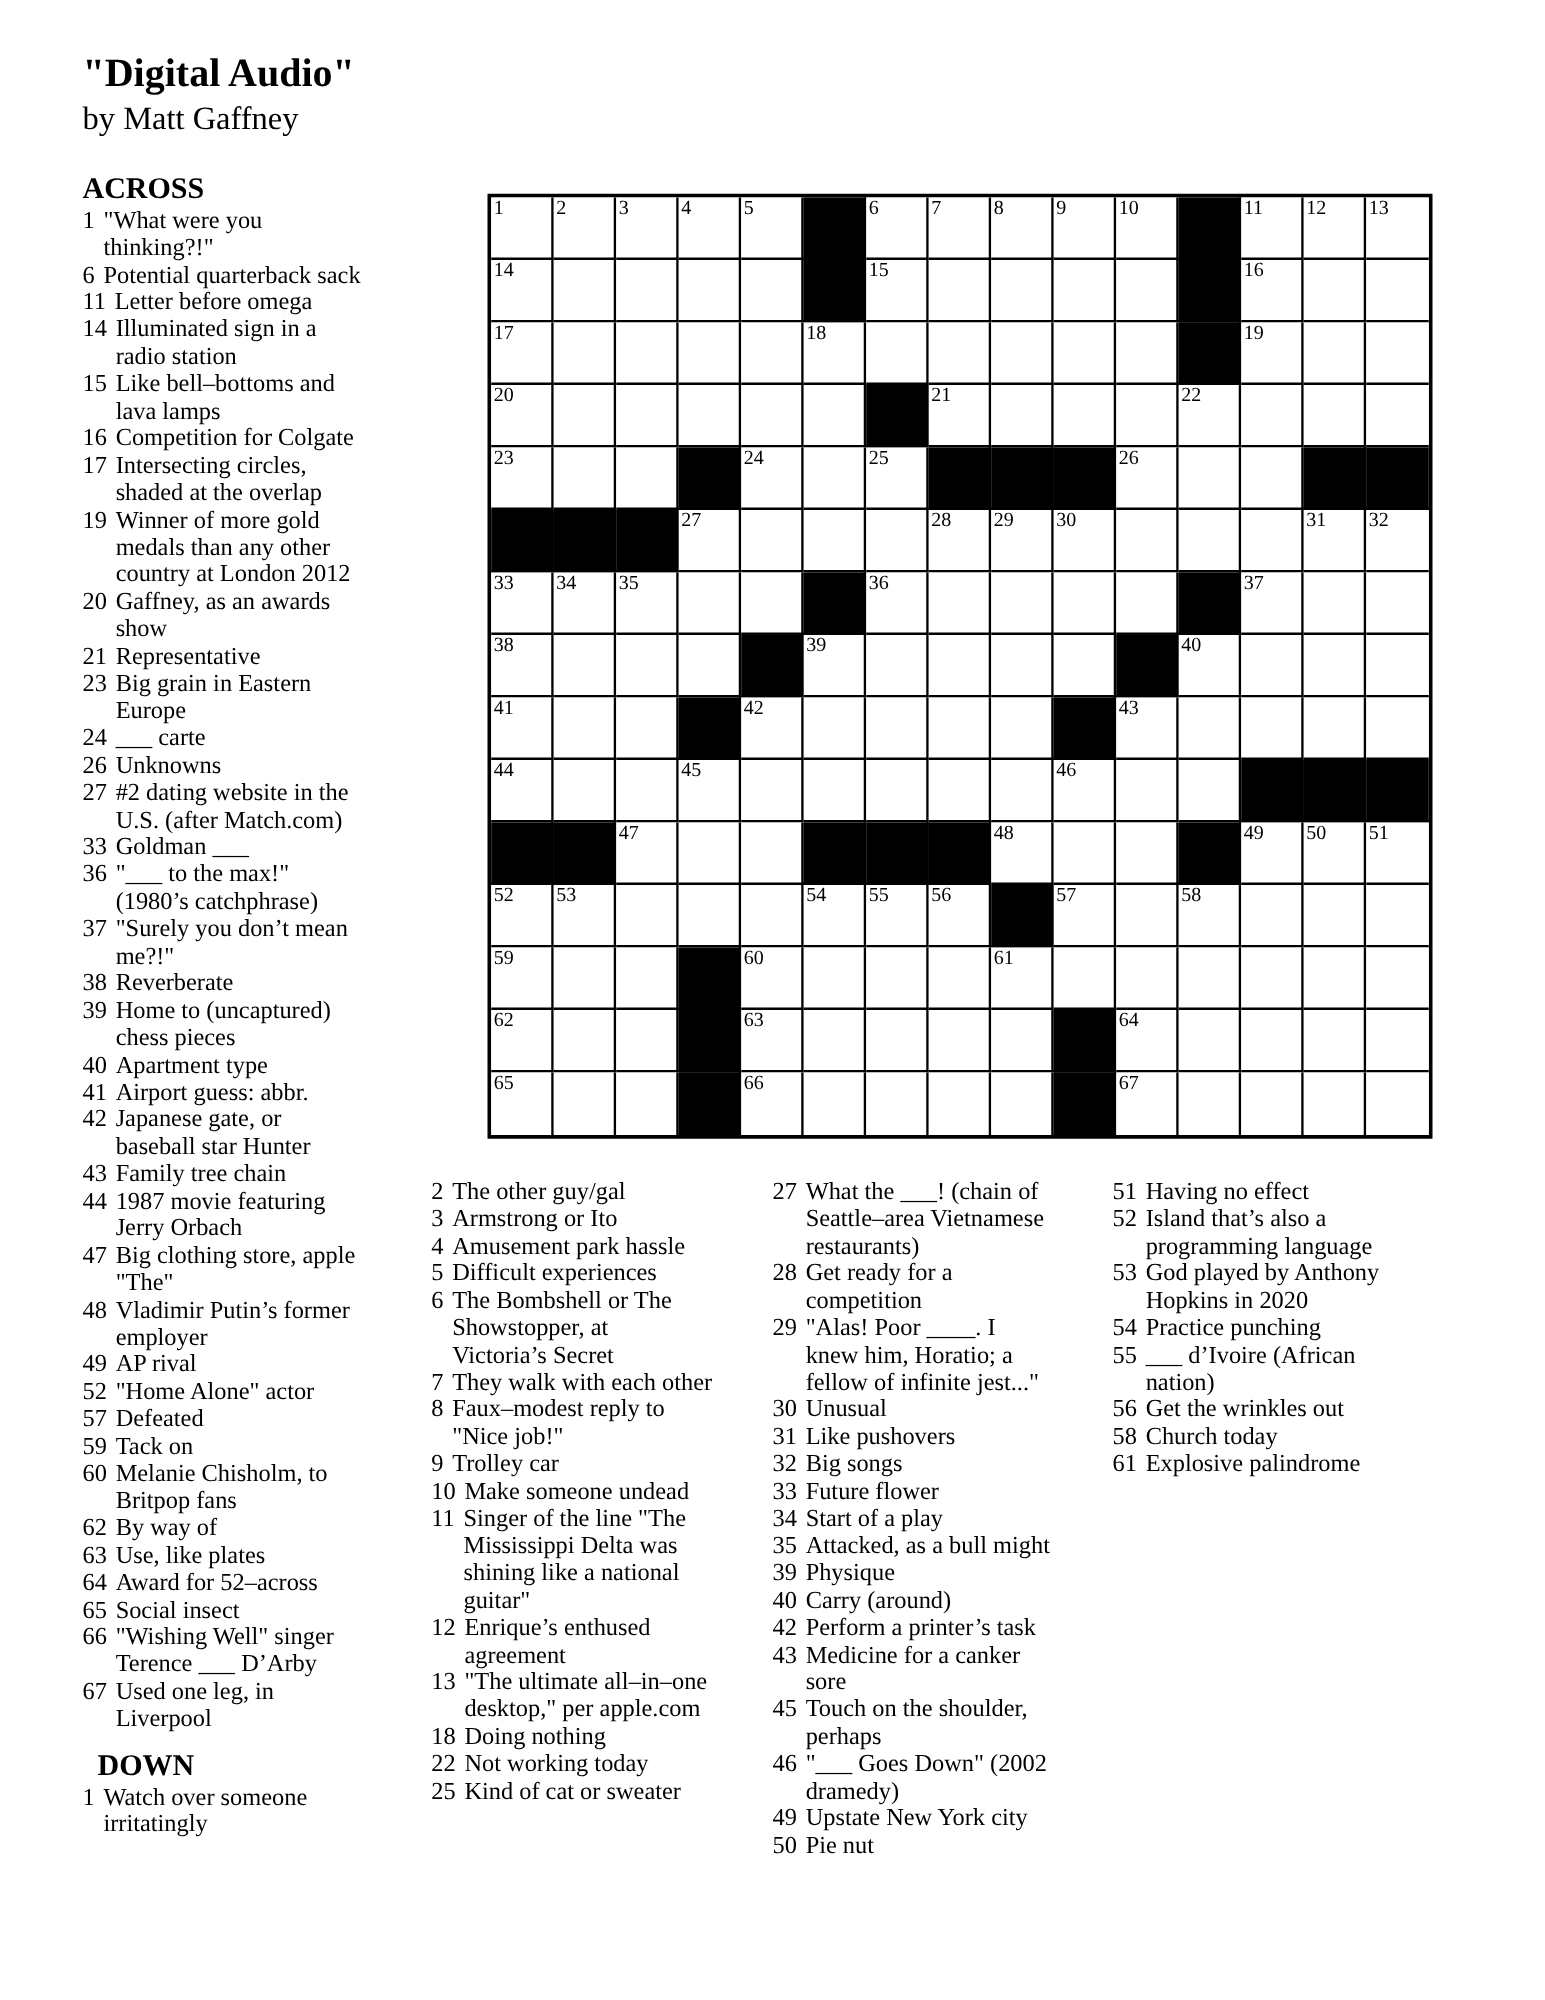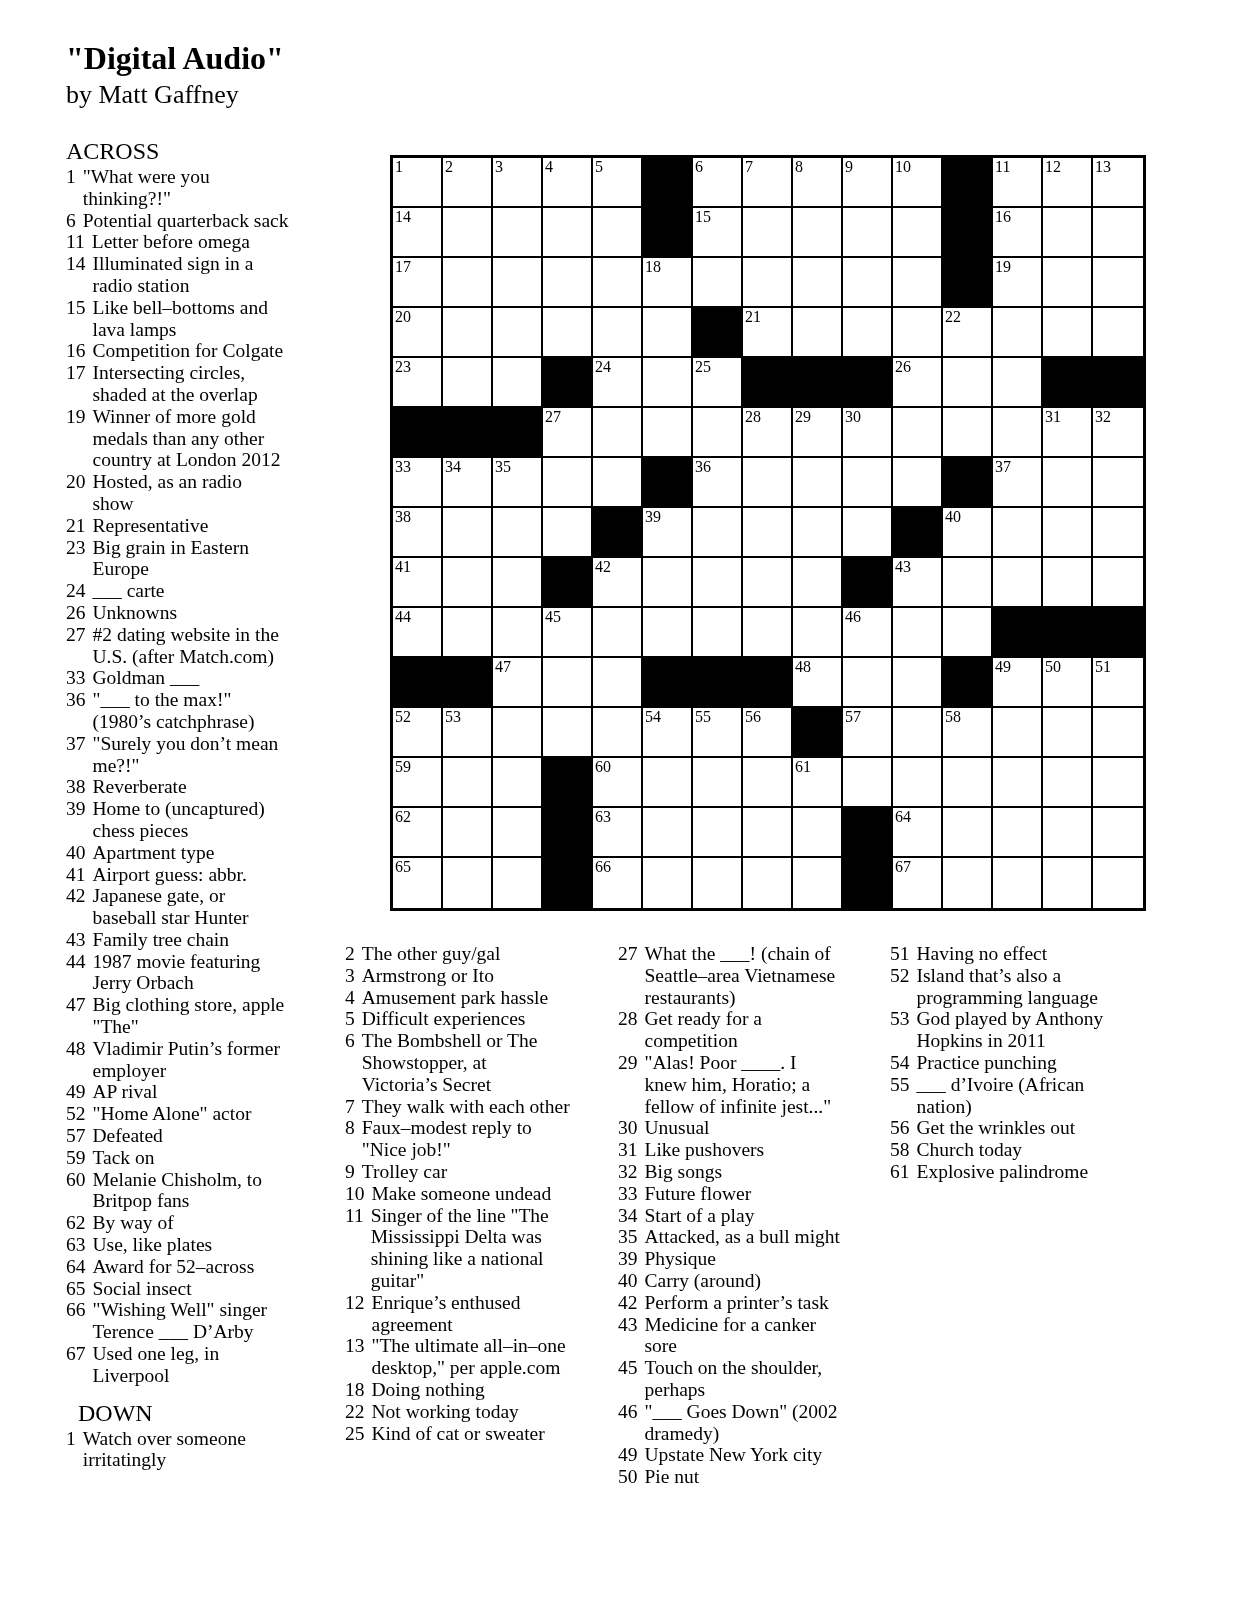--- a/index.html
+++ b/index.html
@@ -9,21 +9,21 @@
   }
   .title { position:absolute; left:66px; top:40px; font-size:32px; font-weight:bold; line-height:36px; }
   .byline { position:absolute; left:66px; top:80px; font-size:26px; line-height:30px;text-align:right; }
 
   .col { position:absolute; font-size:19.5px; line-height:21.8px; }
   .col1 { left:66px; top:138px; width:300px; }
   .col2 { left:345px; top:943px; width:272px; }
   .col3 { left:618px; top:943px; width:280px; }
   .col4 { left:890px; top:943px; width:285px; }
 
-  .section-label { font-size:24px; font-weight:normal; line-height:26px; margin:0 0 2px 0; }
+  .section-label { font-size:24px; font-weight:bold; line-height:26px; margin:0 0 2px 0; }
   .down-label { margin-top:13px;margin-left:12px; }
 
   .clue { display:flex; align-items:flex-start; }
   .clue .num { flex:0 0 auto; margin-right:7px; white-space:nowrap; }
   .clue .txt { flex:1 1 auto; white-space:pre-line; }
 
   .grid {
     position:absolute; left:390px; top:155px;
     display:grid; grid-template-columns:repeat(15,50px); grid-auto-rows:50px;
     border:3px solid #000; background:#fff;
@@ -440,21 +440,21 @@
 shaded at the overlap</span>
         </div>
         <div class="clue">
           <span class="num">19</span>
           <span class="txt">Winner of more gold
 medals than any other
 country at London 2012</span>
         </div>
         <div class="clue">
           <span class="num">20</span>
-          <span class="txt">Hosted, as an radio
+          <span class="txt">Gaffney, as an awards
 show</span>
         </div>
         <div class="clue">
           <span class="num">21</span>
           <span class="txt">Representative</span>
         </div>
         <div class="clue">
           <span class="num">23</span>
           <span class="txt">Big grain in Eastern
 Europe</span>
@@ -739,21 +739,21 @@
         <span class="txt">Having no effect</span>
       </div>
       <div class="clue">
         <span class="num">52</span>
         <span class="txt">Island that’s also a
 programming language</span>
       </div>
       <div class="clue">
         <span class="num">53</span>
         <span class="txt">God played by Anthony
-Hopkins in 2011</span>
+Hopkins in 2020</span>
       </div>
       <div class="clue">
         <span class="num">54</span>
         <span class="txt">Practice punching</span>
       </div>
       <div class="clue">
         <span class="num">55</span>
         <span class="txt">___ d’Ivoire (African
 nation)</span>
       </div>

